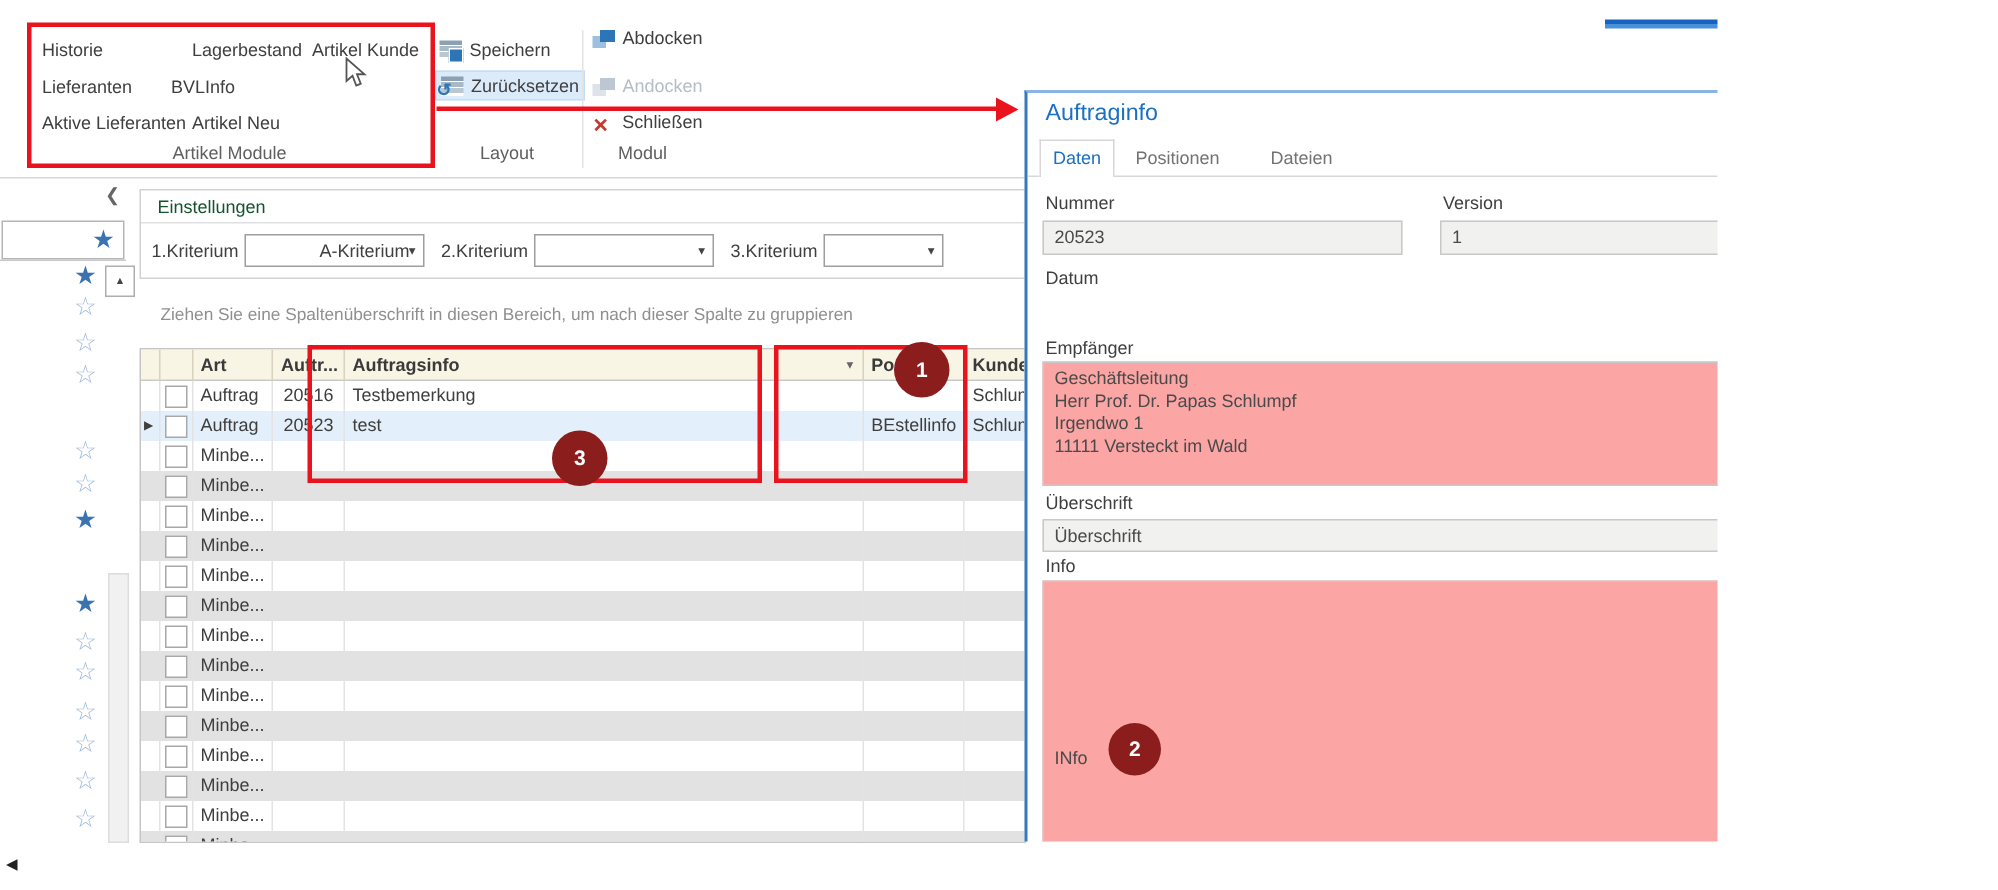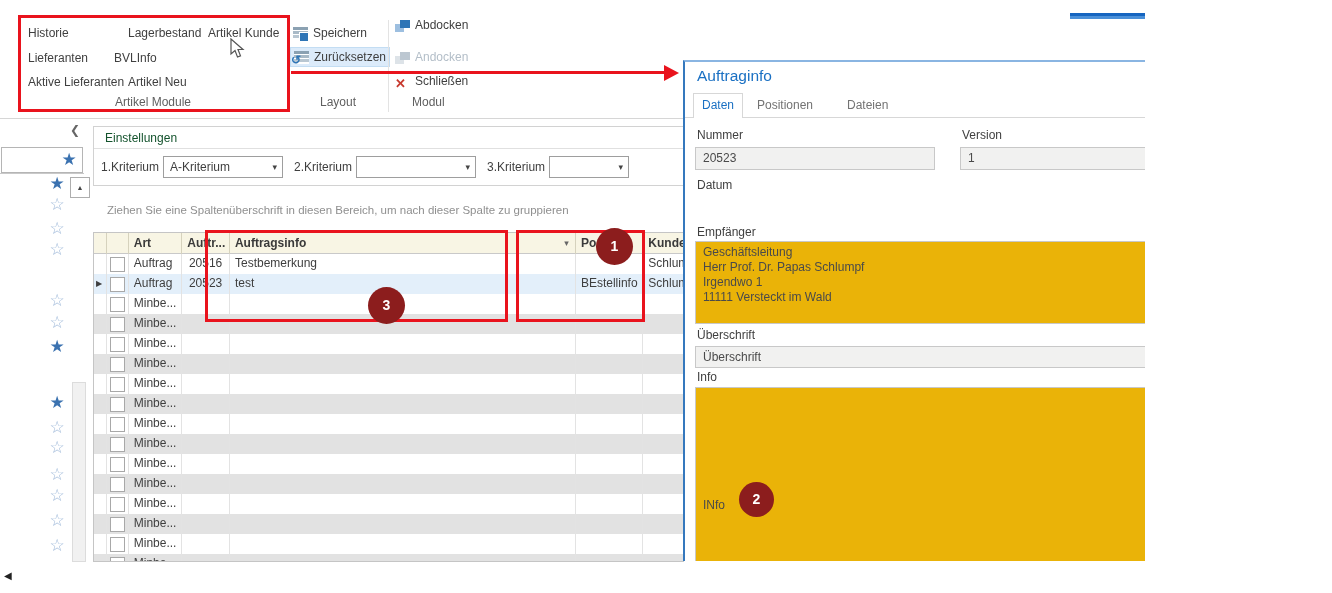--- a/index.html
+++ b/index.html
@@ -43,21 +43,21 @@
 
   
   .settings{position:absolute;left:93px;top:126px;width:591px;height:60px;border:1px solid #d2d2d2;background:#fff;box-sizing:border-box;}
   .settings .title{position:absolute;left:11px;top:4px;color:#14532d;}
   .settings .divider{position:absolute;left:0;top:21px;width:100%;height:1px;background:#e0e0e0;}
   .crit-row{position:absolute;left:7px;top:22px;right:4px;height:36px;display:flex;align-items:center;}
   .crit-label{margin-right:4px;color:#3f3f3f;white-space:nowrap;}
   .dd{position:relative;height:22px;border:1px solid #9e9e9e;background:#fff;box-sizing:border-box;margin-right:11px;}
   .dd .val{display:block;padding:3px 16px 0 6px;white-space:nowrap;overflow:hidden;}
   .dd .arr{position:absolute;right:5px;top:5px;font-size:9px;color:#444;line-height:10px;}
-  .dd.w1{width:120px;} .dd.w2{width:120px;} .dd.w3{width:80px;}
+  .dd.w1{width:120px;padding-left:43px;} .dd.w2{width:120px;} .dd.w3{width:80px;}
 
   
   .hint{position:absolute;left:107px;top:204px;color:#8f8f8f;font-size:11.5px;}
   .grid{position:absolute;left:93px;top:232px;width:591px;height:330px;border:1px solid #c5c5c5;box-sizing:border-box;overflow:hidden;background:#fff;}
   .g-head{display:flex;height:21px;background:#f8f5e4;border-bottom:1px solid #c9c9c9;box-sizing:border-box;}
   .g-head .cell{border-right:1px solid #d6d2bd;box-sizing:border-box;height:21px;line-height:20px;
     padding-left:5px;font-weight:700;color:#3a3a3a;overflow:hidden;white-space:nowrap;position:relative;}
   .g-row{display:flex;height:20px;background:#fff;}
   .g-row.shade{background:#e2e2e2;}
   .g-row.sel{background:#e3effa;}
@@ -77,21 +77,21 @@
   .panel{position:absolute;left:683px;top:60px;width:462px;height:501px;background:#fff;
     border-left:2px solid #3578bd;border-top:2px solid #8ab5e2;box-sizing:border-box;z-index:10;overflow:hidden;}
   .panel .p-title{position:absolute;left:12px;top:5px;font-size:15.5px;color:#1a70c3;}
   .tab-line{position:absolute;left:0;top:55px;width:100%;height:1px;background:#d7d7d7;}
   .tab-active{position:absolute;left:8px;top:31px;width:50px;height:25px;background:#fff;border:1px solid #d7d7d7;border-bottom:none;
     box-sizing:border-box;z-index:2;color:#1a70c3;text-align:center;line-height:23px;}
   .tab{position:absolute;top:36px;color:#737373;}
   .p-label{position:absolute;color:#3f3f3f;}
   .p-field{position:absolute;background:#f1f1f0;border:1px solid #c8c8c8;box-sizing:border-box;
     padding:3px 7px;color:#4a4a4a;overflow:hidden;white-space:nowrap;}
-  .p-area{position:absolute;background:#eab308;border:1px solid #c8c8c8;box-sizing:border-box;
+  .p-area{position:absolute;background:#fca5a5;border:1px solid #c8c8c8;box-sizing:border-box;
     padding:3px 7px;color:#4a4a4a;line-height:15px;white-space:pre-line;}
 
   
   .ann-rect{position:absolute;border:3px solid #e9131d;z-index:50;box-sizing:border-box;}
   .ann-circle{position:absolute;width:37px;height:37px;border-radius:50%;background:#8c1d1d;z-index:55;
     color:#fff;font-size:14px;font-weight:bold;text-align:center;line-height:37px;}
   .ann-line{position:absolute;left:291px;top:71px;width:375px;height:3px;background:#e9131d;z-index:50;}
   .ann-head{position:absolute;left:664px;top:65px;width:0;height:0;z-index:50;
     border-left:15px solid #e9131d;border-top:8px solid transparent;border-bottom:8px solid transparent;}
   .blue-bar{position:absolute;left:1070px;top:13px;width:75px;height:6px;z-index:40;

